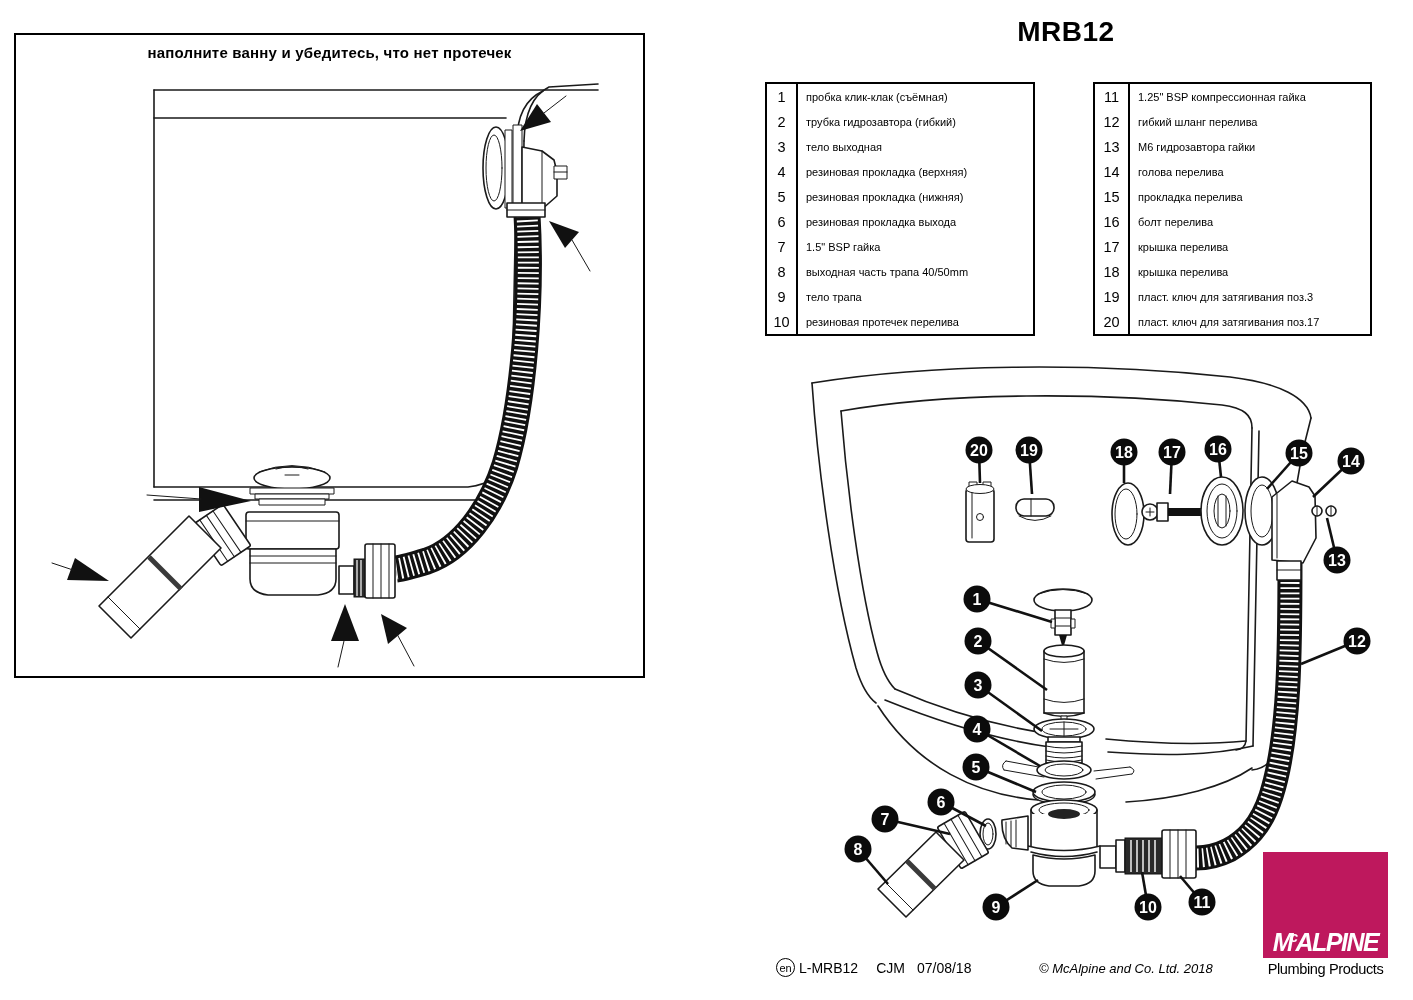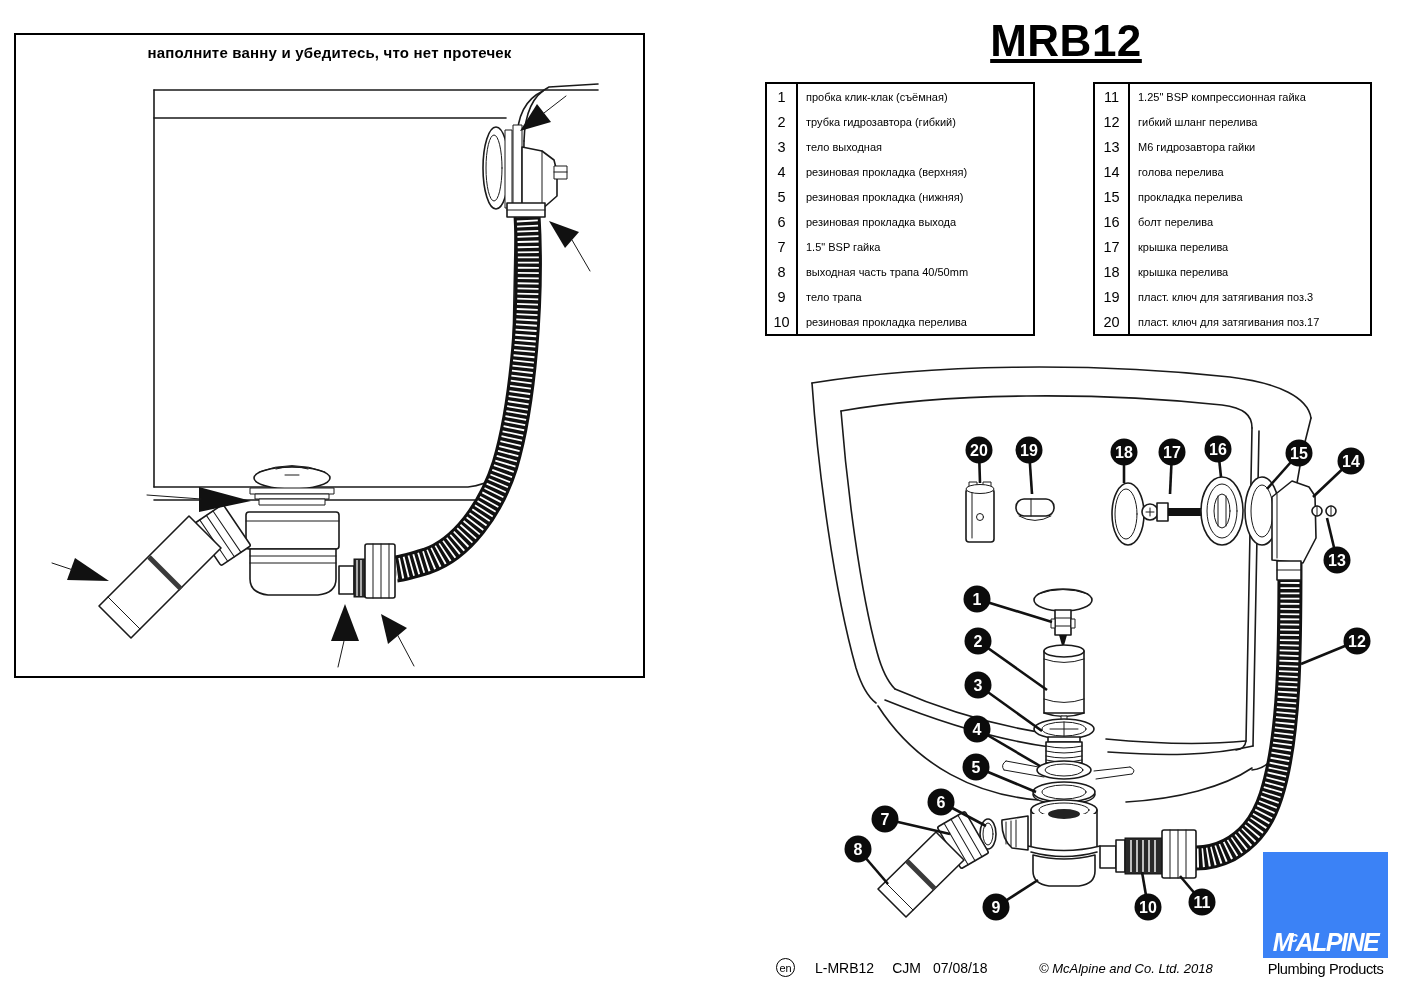--- a/index.html
+++ b/index.html
@@ -20,34 +20,34 @@
   .leader{stroke:#111;stroke-width:2.6;}
   .callout-circle{fill:#0b0b0b;}
   .callout-num{fill:#fff;font:bold 16px "Liberation Sans",sans-serif;text-anchor:middle;}
   .dark{fill:#2a2a2a;stroke:#111;stroke-width:1;}
 
   .panel-border{left:14px;top:33px;width:631px;height:645px;border:2.5px solid #000;
                 box-sizing:border-box;background:transparent;}
   .panel-heading{left:24px;top:44px;width:611px;text-align:center;
                  font-size:15px;font-weight:bold;letter-spacing:0.2px;}
   .page-title{left:936px;top:16px;width:260px;text-align:center;
-              font-size:44px;font-weight:bold;letter-spacing:0.5px;text-decoration:underline;}
+              font-size:28px;font-weight:bold;letter-spacing:0.5px;}
 
   .parts-table{display:grid;grid-auto-rows:25px;border:2px solid #000;
                box-sizing:border-box;background:#fff;align-items:stretch;}
   .parts-table.left{left:765px;top:82px;width:270px;grid-template-columns:31px 1fr;}
   .parts-table.right{left:1093px;top:82px;width:279px;grid-template-columns:35px 1fr;}
   .pt-num{border-right:2px solid #000;display:flex;align-items:center;justify-content:center;
           font-size:14.5px;}
   .pt-desc{display:flex;align-items:center;padding-left:8px;font-size:11px;white-space:nowrap;}
 
   .footer-left{left:776px;top:958px;display:flex;align-items:center;font-size:14px;}
   .lang-badge{width:19px;height:19px;border:1.5px solid #000;border-radius:50%;
               display:flex;align-items:center;justify-content:center;
-              font-size:11px;margin-right:20px;box-sizing:border-box;}
+              font-size:11px;margin-right:4px;box-sizing:border-box;}
   .doc-code{margin-right:18px;}
   .doc-author{margin-right:12px;}
   .copyright{left:1039px;top:961px;font-size:13px;font-style:italic;}
 
   .logo-box{left:1263px;top:852px;width:125px;height:106px;}
   .logo-word{position:absolute;left:0px;right:0px;bottom:1px;text-align:center;color:#fff;
              font-weight:bold;font-style:italic;font-size:25px;letter-spacing:-1.5px;
              white-space:nowrap;}
   .logo-c{font-size:14px;vertical-align:9px;margin:0 -1px 0 -2px;}
   .logo-tagline{left:1261px;top:961px;width:129px;text-align:center;font-weight:normal;
@@ -359,21 +359,21 @@
     <div class="pt-desc">резиновая прокладка (нижняя)</div>
     <div class="pt-num">6</div>
     <div class="pt-desc">резиновая прокладка выхода</div>
     <div class="pt-num">7</div>
     <div class="pt-desc">1.5" BSP гайка</div>
     <div class="pt-num">8</div>
     <div class="pt-desc">выходная часть трапа 40/50mm</div>
     <div class="pt-num">9</div>
     <div class="pt-desc">тело трапа</div>
     <div class="pt-num">10</div>
-    <div class="pt-desc">резиновая прокладка перелива</div>
+    <div class="pt-desc">резиновая протечек перелива</div>
   </div>
 <div class="abs parts-table right">
     <div class="pt-num">11</div>
     <div class="pt-desc">1.25"  BSP компрессионная гайка</div>
     <div class="pt-num">12</div>
     <div class="pt-desc">гибкий шланг перелива</div>
     <div class="pt-num">13</div>
     <div class="pt-desc">М6 гидрозавтора гайки</div>
     <div class="pt-num">14</div>
     <div class="pt-desc">голова перелива</div>
@@ -395,18 +395,18 @@
   <span class="lang-badge">en</span>
   <span class="doc-code">L-MRB12</span>
   <span class="doc-author">CJM</span>
   <span class="doc-date">07/08/18</span>
 </div>
 <div class="abs copyright">
   <span>©</span>
   <span>McAlpine and Co. Ltd. 2018</span>
 </div>
 
-<div class="abs logo-box" style="background: #3b82f6;">
+<div class="abs logo-box" style="background: #be185d;">
   <div class="logo-word">
     <span>M</span><span class="logo-c">c</span><span>ALPINE</span>
   </div>
 </div>
 <div class="abs logo-tagline">Plumbing Products</div>
 
 </body></html>

